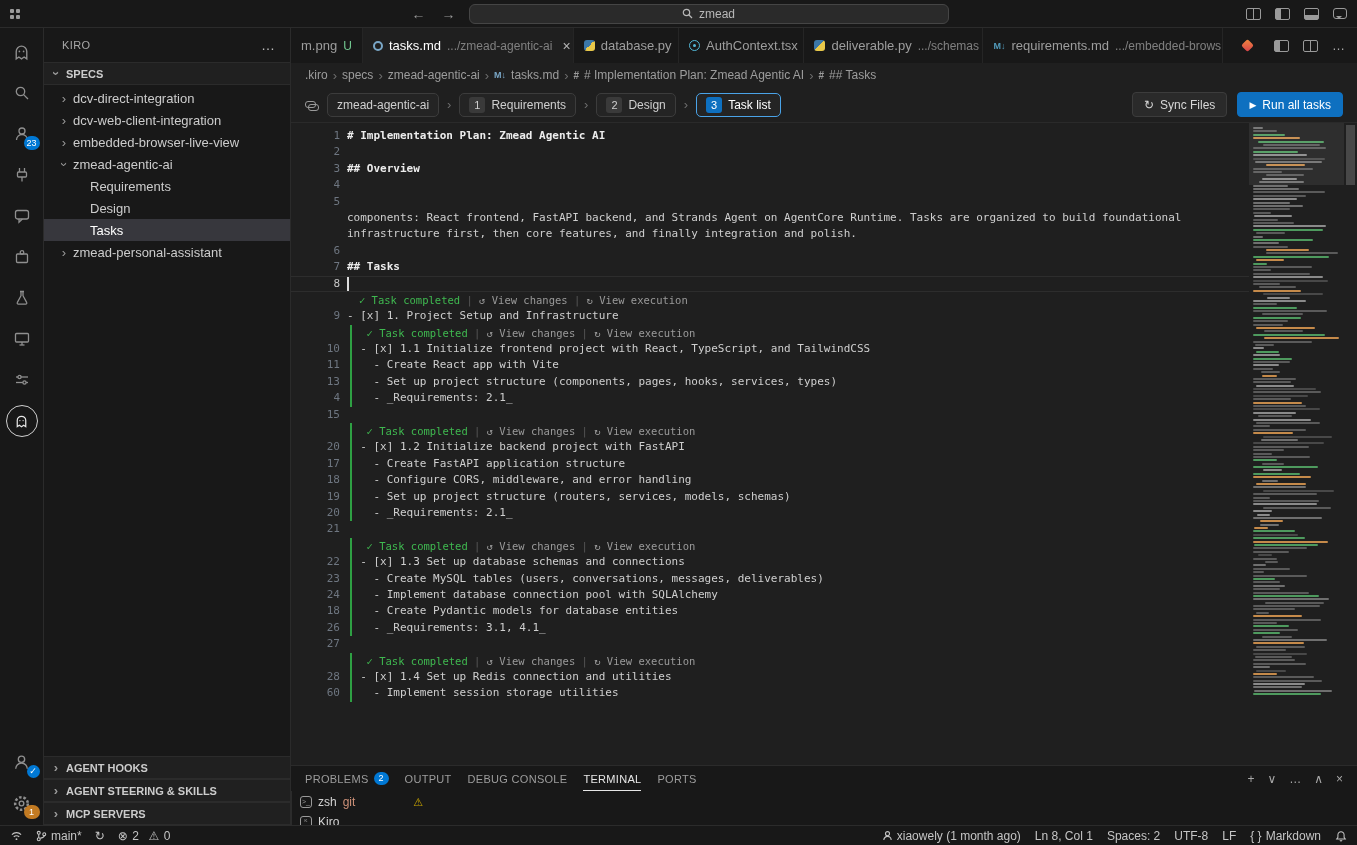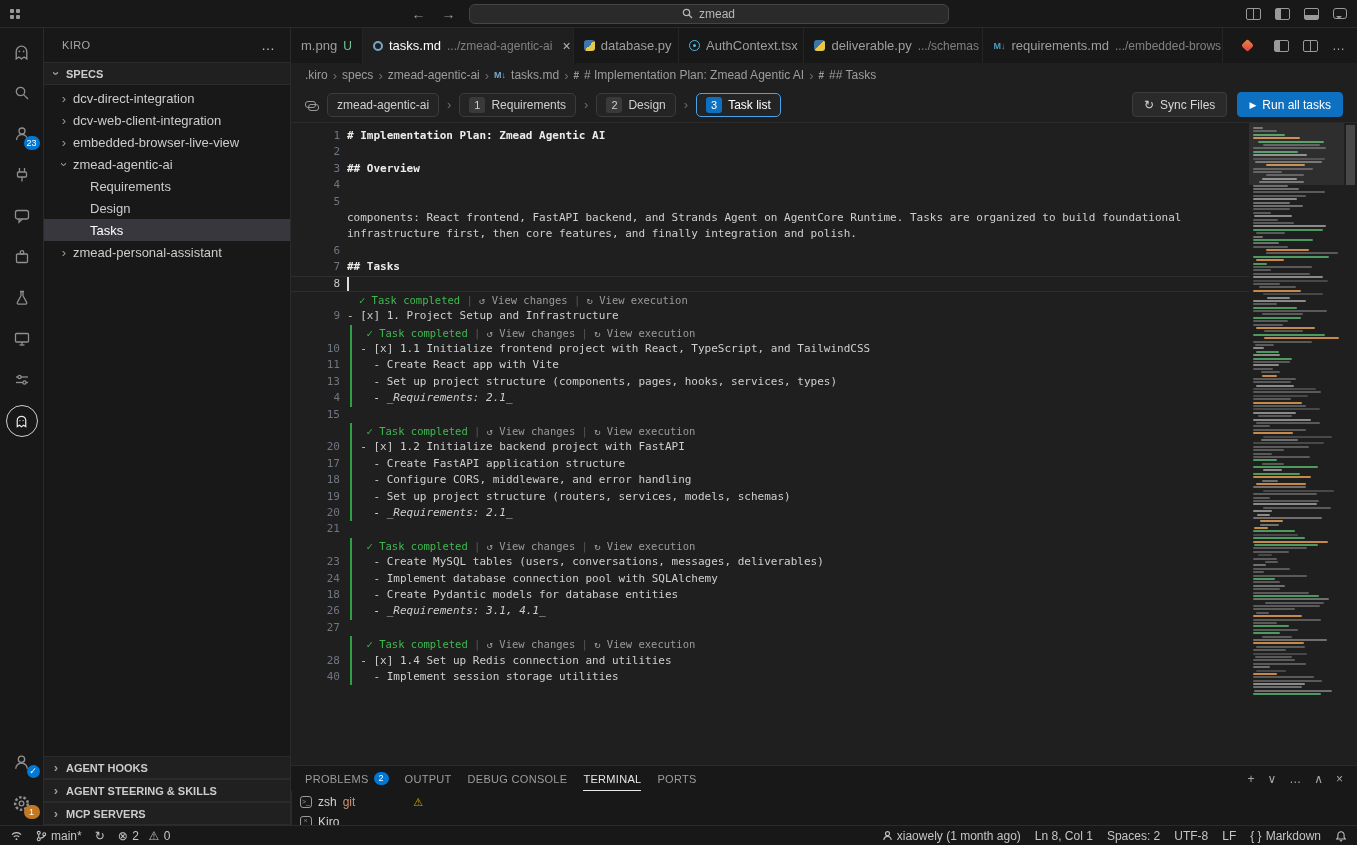--- a/index.html
+++ b/index.html
@@ -96,21 +96,21 @@
 
   
   .editorwrap{flex:1;display:flex;min-height:0;position:relative}
   .lines{flex:1;overflow:hidden;padding-top:5px}
   .erow{display:flex;height:16.4px;line-height:16.4px;font-family:"DejaVu Sans Mono",monospace;font-size:11px;white-space:pre;position:relative}
   .erow.cur{box-shadow:inset 0 1px 0 #2d2d2d, inset 0 -1px 0 #2d2d2d}
   .ln{width:49px;text-align:right;color:#6e7681;flex:none;font-size:11px}
   .ln.lnact{color:#c6c6c6}
   .codetxt{padding-left:7px;color:#cfcfcf;position:relative}
   .codetxt.head{color:#ececec;font-weight:bold}
-  .codetxt.em{font-style:italic}
+  .codetxt.em{}
   .gbar{position:absolute;left:59px;top:0;bottom:0;width:2px;background:#2ea043}
   .caret{position:absolute;left:56px;top:1px;width:1.5px;height:14px;background:#dcdcdc}
   .lens{font-size:10.5px;color:#8b949e}
   .lens .ok{color:#3fb950}
   .lens .sep{color:#585858}
   .lens .lk{color:#9a9a9a}
   .minimap{width:95px;flex:none;position:relative;padding-top:4px;overflow:hidden}
   .mmbar{height:2px;margin-bottom:1.4px;border-radius:1px}
   .mm-slider{position:absolute;left:0;right:0;top:0;height:62px;background:rgba(255,255,255,.07)}
   .vscroll{width:13px;flex:none;position:relative}
@@ -427,28 +427,29 @@
             <div class="erow"><span class="ln">4</span><span class="gbar"></span><span class="codetxt em">    - _Requirements: 2.1_</span></div>
             <div class="erow"><span class="ln">15</span><span class="codetxt"></span></div>
             <div class="erow"><span class="ln"></span><span class="gbar"></span><span class="codetxt lens" style="padding-left: 4.2ch;"><span class="ok">✓ </span><span class="ok">Task completed</span><span class="sep"> | </span><span class="lk">↺ </span><span class="lk">View changes</span><span class="sep"> | </span><span class="lk">↻ </span><span class="lk">View execution</span></span></div>
             <div class="erow"><span class="ln">20</span><span class="gbar"></span><span class="codetxt">  - [x] 1.2 Initialize backend project with FastAPI</span></div>
             <div class="erow"><span class="ln">17</span><span class="gbar"></span><span class="codetxt">    - Create FastAPI application structure</span></div>
             <div class="erow"><span class="ln">18</span><span class="gbar"></span><span class="codetxt">    - Configure CORS, middleware, and error handling</span></div>
             <div class="erow"><span class="ln">19</span><span class="gbar"></span><span class="codetxt">    - Set up project structure (routers, services, models, schemas)</span></div>
             <div class="erow"><span class="ln">20</span><span class="gbar"></span><span class="codetxt em">    - _Requirements: 2.1_</span></div>
             <div class="erow"><span class="ln">21</span><span class="codetxt"></span></div>
             <div class="erow"><span class="ln"></span><span class="gbar"></span><span class="codetxt lens" style="padding-left: 4.2ch;"><span class="ok">✓ </span><span class="ok">Task completed</span><span class="sep"> | </span><span class="lk">↺ </span><span class="lk">View changes</span><span class="sep"> | </span><span class="lk">↻ </span><span class="lk">View execution</span></span></div>
+            <div class="erow"><span class="ln">22</span><span class="gbar"></span><span class="codetxt">  - [x] 1.3 Set up database schemas and connections</span></div>
             <div class="erow"><span class="ln">23</span><span class="gbar"></span><span class="codetxt">    - Create MySQL tables (users, conversations, messages, deliverables)</span></div>
             <div class="erow"><span class="ln">24</span><span class="gbar"></span><span class="codetxt">    - Implement database connection pool with SQLAlchemy</span></div>
             <div class="erow"><span class="ln">18</span><span class="gbar"></span><span class="codetxt">    - Create Pydantic models for database entities</span></div>
             <div class="erow"><span class="ln">26</span><span class="gbar"></span><span class="codetxt em">    - _Requirements: 3.1, 4.1_</span></div>
             <div class="erow"><span class="ln">27</span><span class="codetxt"></span></div>
             <div class="erow"><span class="ln"></span><span class="gbar"></span><span class="codetxt lens" style="padding-left: 4.2ch;"><span class="ok">✓ </span><span class="ok">Task completed</span><span class="sep"> | </span><span class="lk">↺ </span><span class="lk">View changes</span><span class="sep"> | </span><span class="lk">↻ </span><span class="lk">View execution</span></span></div>
             <div class="erow"><span class="ln">28</span><span class="gbar"></span><span class="codetxt">  - [x] 1.4 Set up Redis connection and utilities</span></div>
-            <div class="erow"><span class="ln">40</span><span class="gbar"></span><span class="codetxt">    - Implement session storage utilities</span></div>
+            <div class="erow"><span class="ln">60</span><span class="gbar"></span><span class="codetxt">    - Implement session storage utilities</span></div>
           </div>
         <div class="minimap" id="minimap">
             <div class="mm-slider"></div>
             <div class="mmbar" style="width: 10.0037px; margin-left: 4px; background: rgb(111, 111, 111);"></div>
             <div class="mmbar" style="width: 24.3175px; margin-left: 4px; background: rgb(90, 90, 90);"></div>
             <div class="mmbar" style="width: 32.3932px; margin-left: 4px; background: rgb(78, 154, 94);"></div>
             <div class="mmbar" style="width: 46.9138px; margin-left: 4px; background: rgb(197, 138, 74);"></div>
             <div class="mmbar" style="width: 65.5395px; margin-left: 9.23924px; background: rgb(78, 154, 94);"></div>
             <div class="mmbar" style="width: 57.4671px; margin-left: 13.5747px; background: rgb(90, 90, 90);"></div>
             <div class="mmbar" style="width: 72.7233px; margin-left: 4px; background: rgb(90, 90, 90);"></div>

